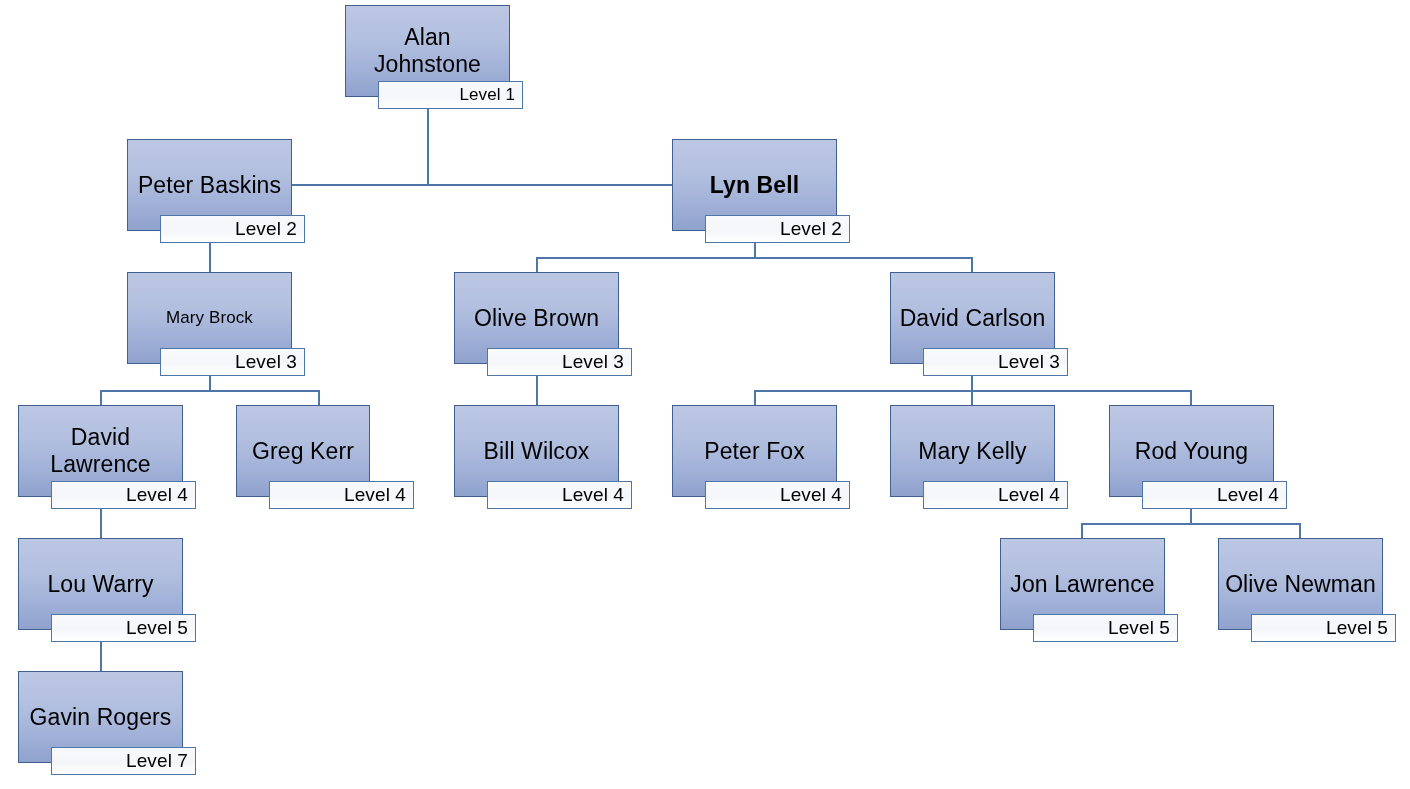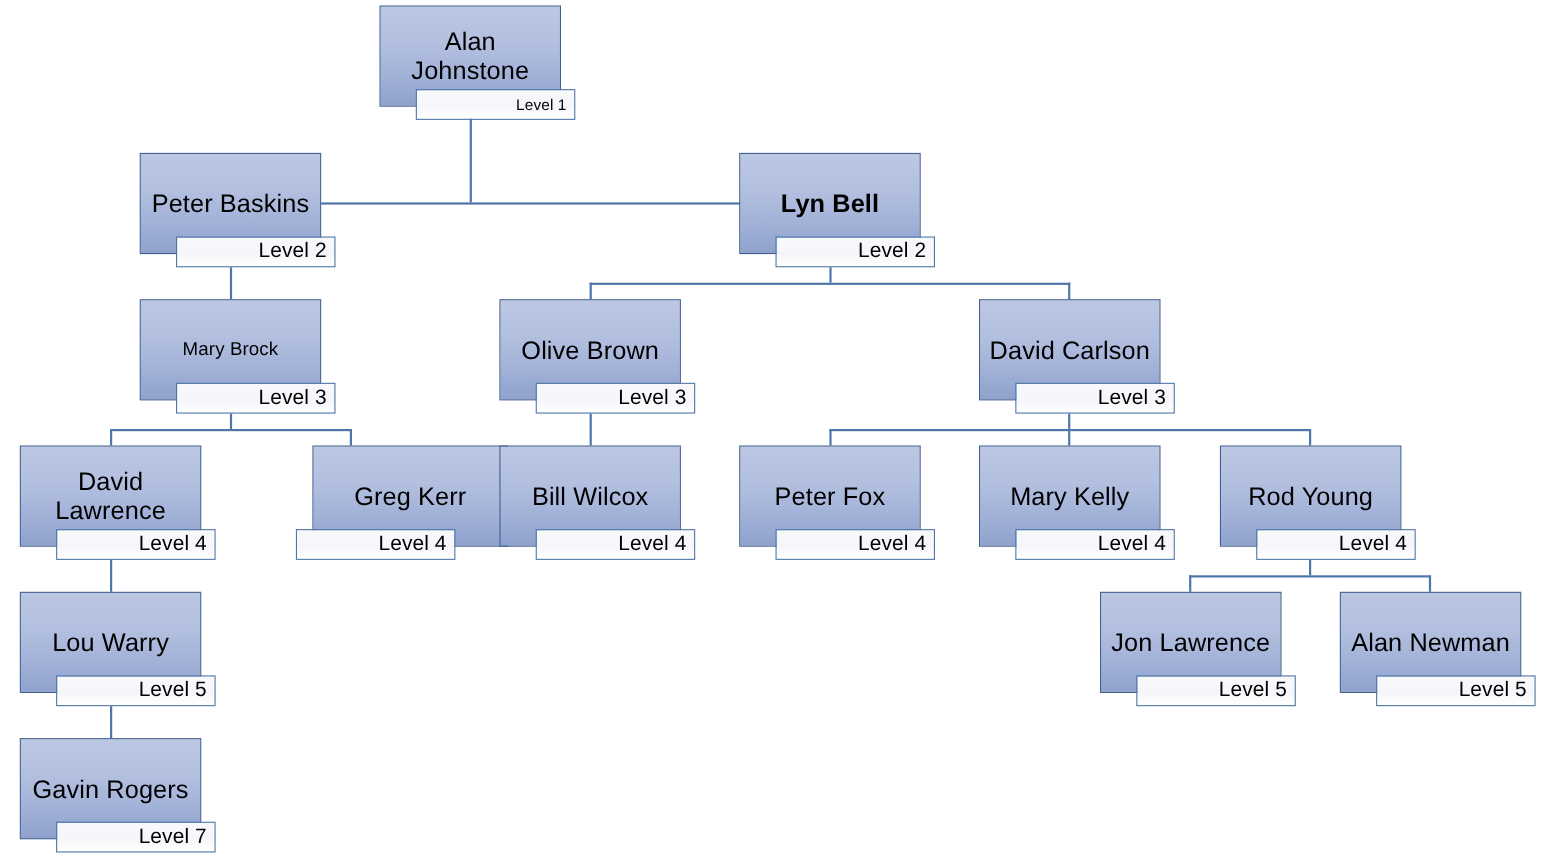--- a/index.html
+++ b/index.html
@@ -85,21 +85,21 @@
       <div class="conn h" style="left: 1081px; top: 523px; width: 219px; background: rgb(79, 118, 168);"></div>
       <div class="conn v" style="left: 1081px; top: 523px; height: 15px; background: rgb(79, 118, 168);"></div>
       <div class="conn v" style="left: 1299px; top: 523px; height: 15px; background: rgb(79, 118, 168);"></div>
       <div class="conn v" style="left: 100px; top: 642px; height: 29px; background: rgb(79, 118, 168);"></div>
     </div>
   <div id="node-layer">
       <div class="node" style="left: 345px; top: 5px; width: 165px; height: 92px;">
         <div class="node-box" style="width: 165px; height: 92px; font-size: 23px;">
           <span class="node-name">Alan Johnstone</span>
         </div>
-        <div class="level-tag" style="left: 33px; top: 76px; width: 145px; height: 28px; font-size: 14px;">Level 1</div>
+        <div class="level-tag" style="left: 33px; top: 76px; width: 145px; height: 28px; font-size: 17px;">Level 1</div>
       </div>
       <div class="node" style="left: 127px; top: 139px; width: 165px; height: 92px;">
         <div class="node-box" style="width: 165px; height: 92px; font-size: 23px;">
           <span class="node-name">Peter Baskins</span>
         </div>
         <div class="level-tag" style="left: 33px; top: 76px; width: 145px; height: 28px; font-size: 19px;">Level 2</div>
       </div>
       <div class="node" style="left: 672px; top: 139px; width: 165px; height: 92px;">
         <div class="node-box" style="width: 165px; height: 92px; font-size: 23px; font-weight: bold;">
           <span class="node-name">Lyn Bell</span>
@@ -124,21 +124,21 @@
         </div>
         <div class="level-tag" style="left: 33px; top: 76px; width: 145px; height: 28px; font-size: 19px;">Level 3</div>
       </div>
       <div class="node" style="left: 18px; top: 405px; width: 165px; height: 92px;">
         <div class="node-box" style="width: 165px; height: 92px; font-size: 23px;">
           <span class="node-name">David Lawrence</span>
         </div>
         <div class="level-tag" style="left: 33px; top: 76px; width: 145px; height: 28px; font-size: 19px;">Level 4</div>
       </div>
       <div class="node" style="left: 236px; top: 405px; width: 165px; height: 92px;">
-        <div class="node-box" style="width: 178px; height: 92px; font-size: 23px; margin-left: 48px;">
+        <div class="node-box" style="width: 134px; height: 92px; font-size: 23px;">
           <span class="node-name">Greg Kerr</span>
         </div>
         <div class="level-tag" style="left: 33px; top: 76px; width: 145px; height: 28px; font-size: 19px;">Level 4</div>
       </div>
       <div class="node" style="left: 454px; top: 405px; width: 165px; height: 92px;">
         <div class="node-box" style="width: 165px; height: 92px; font-size: 23px;">
           <span class="node-name">Bill Wilcox</span>
         </div>
         <div class="level-tag" style="left: 33px; top: 76px; width: 145px; height: 28px; font-size: 19px;">Level 4</div>
       </div>
@@ -167,21 +167,21 @@
         <div class="level-tag" style="left: 33px; top: 76px; width: 145px; height: 28px; font-size: 19px;">Level 5</div>
       </div>
       <div class="node" style="left: 1000px; top: 538px; width: 165px; height: 92px;">
         <div class="node-box" style="width: 165px; height: 92px; font-size: 23px;">
           <span class="node-name">Jon Lawrence</span>
         </div>
         <div class="level-tag" style="left: 33px; top: 76px; width: 145px; height: 28px; font-size: 19px;">Level 5</div>
       </div>
       <div class="node" style="left: 1218px; top: 538px; width: 165px; height: 92px;">
         <div class="node-box" style="width: 165px; height: 92px; font-size: 23px;">
-          <span class="node-name">Alan Newman</span>
+          <span class="node-name">Olive Newman</span>
         </div>
         <div class="level-tag" style="left: 33px; top: 76px; width: 145px; height: 28px; font-size: 19px;">Level 5</div>
       </div>
       <div class="node" style="left: 18px; top: 671px; width: 165px; height: 92px;">
         <div class="node-box" style="width: 165px; height: 92px; font-size: 23px;">
           <span class="node-name">Gavin Rogers</span>
         </div>
         <div class="level-tag" style="left: 33px; top: 76px; width: 145px; height: 28px; font-size: 19px;">Level 7</div>
       </div>
     </div>

